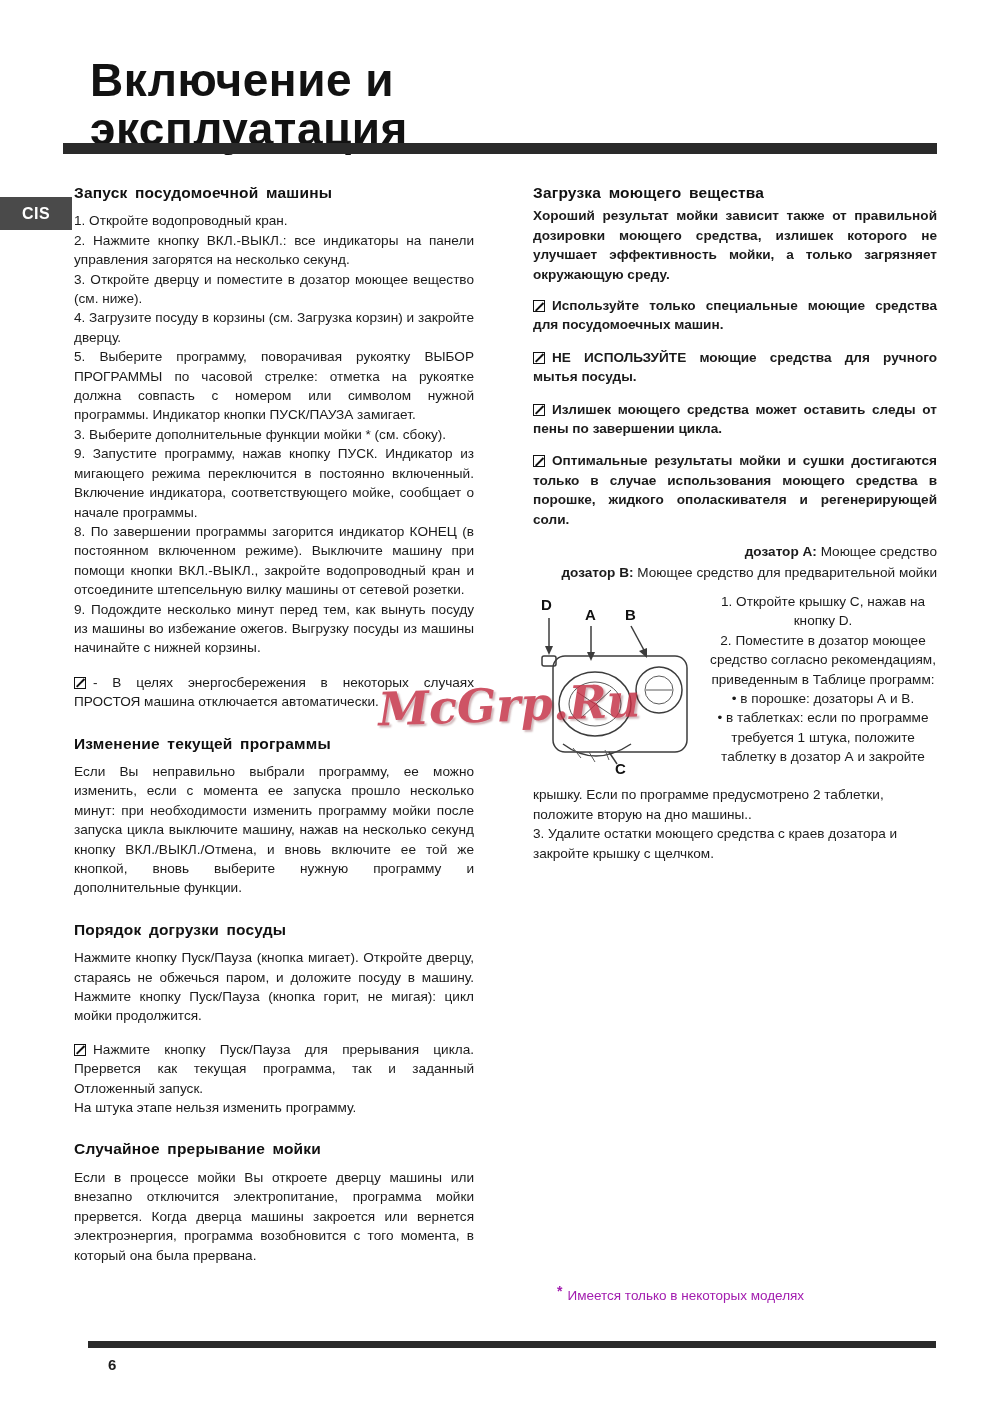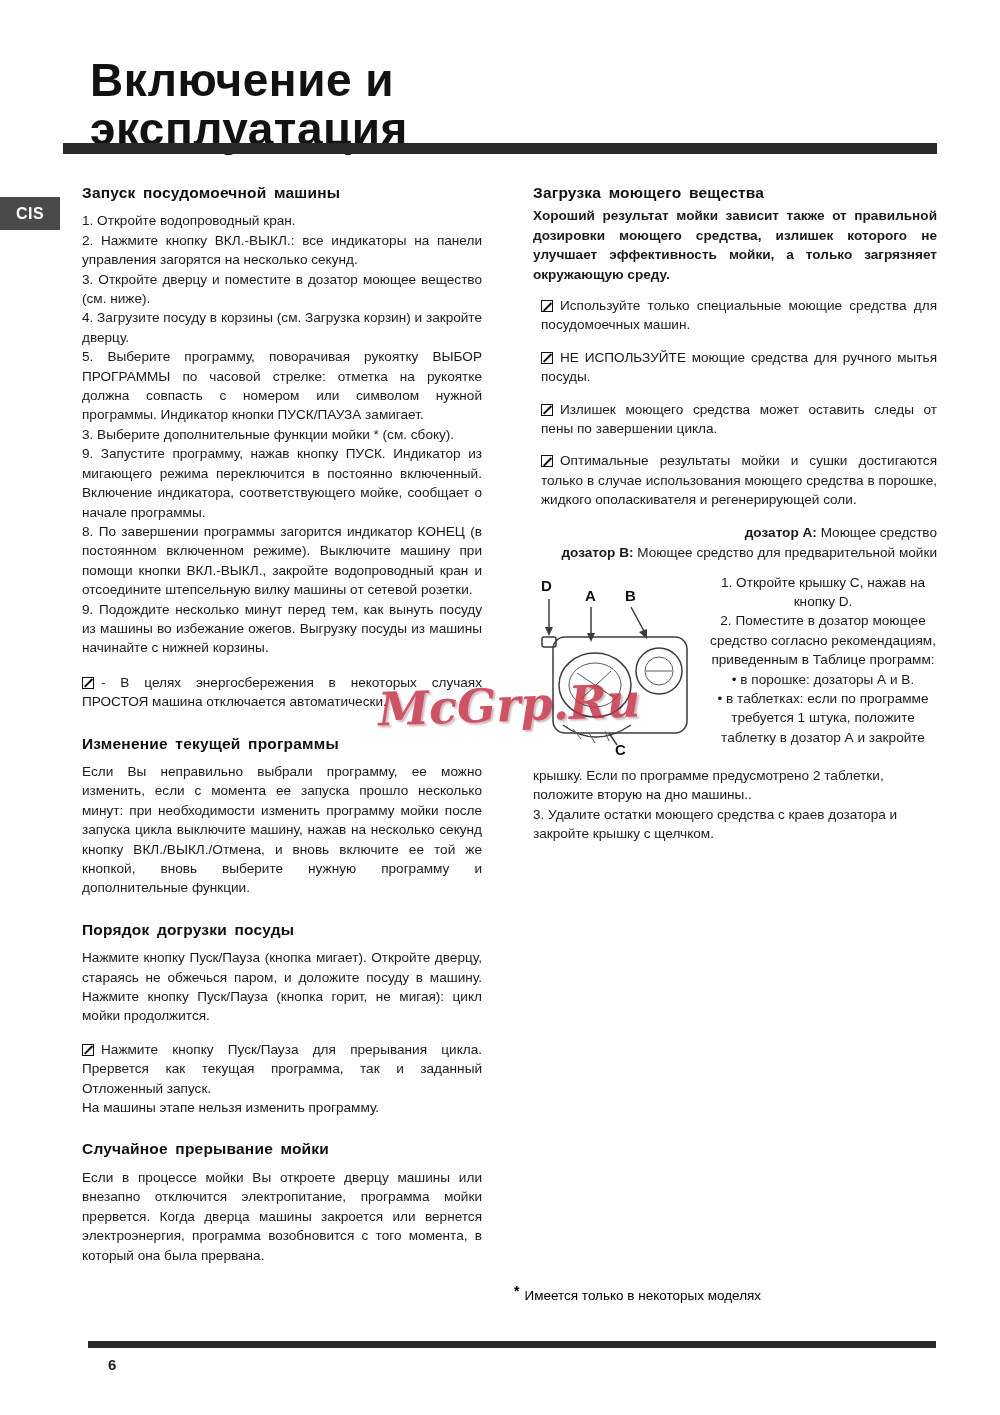--- a/index.html
+++ b/index.html
@@ -8,60 +8,60 @@
     position:relative; width:1000px; height:1415px; background:#fff;
     font-family:"Liberation Sans", sans-serif; color:#1b1b1b; overflow:hidden;
   }
   .doc-title {
     position:absolute; left:90px; top:24px;
     font-size:46px; font-weight:700; line-height:49px; color:#121212; letter-spacing:0.5px;margin-top:32px;
   }
   .rule-top { position:absolute; left:63px; top:143px; width:874px; height:11px; background:#2a2a2a; }
   .rule-bottom { position:absolute; left:88px; top:1341px; width:848px; height:7px; background:#2a2a2a; }
   .cis {
-    position:absolute; left:0; top:197px; width:60px; height:33px; background:#4a4a4a;
+    position:absolute; left:0; top:197px; width:72px; height:33px; background:#4a4a4a;
     color:#fff; font-size:16px; font-weight:700; letter-spacing:0.5px;
     display:flex; align-items:center; justify-content:center;
   }
   .page-num { position:absolute; left:108px; top:1356px; font-size:15px; font-weight:700; }
 
   .col { position:absolute; top:183px; font-size:13.6px; line-height:19.4px; text-align:justify; }
-  .col-left  { left:82px;  width:400px; }
+  .col-left  { left:74px;  width:400px; }
   .col-right { left:533px; width:404px; }
 
   h3.sec { font-size:15.5px; font-weight:700; word-spacing:3px; letter-spacing:0.2px;
            margin:0 0 9px 0; text-align:left; color:#111; }
   h3.mt { margin-top:22px; }
 
   p.step, p.body { margin:0; }
   p.body { margin-bottom:2px; }
   .bold { font-weight:700; }
 
   p.warn { font-weight:400; margin:15px 0 15px 0; }
-  p.warn-r { font-weight:400; margin:0 0 13px 8px; }
+  p.warn-r { font-weight:700; margin:0 0 13px 0; }
   p.note { margin:14px 0 0 0; }
   p.note2 { margin:0 0 2px 0; }
 
   .warn-icon {
     display:inline-block; width:12px; height:12px; border:1.7px solid #111;
     margin-right:7px; vertical-align:-2px; position:relative; flex:none;
   }
   .warn-icon::after {
     content:""; position:absolute; left:0px; top:4.5px; width:11px; height:1.8px;
     background:#111; transform:rotate(-45deg);
   }
 
   p.disp { margin:1px 0; text-align:right; }
 
   .diagram-row { display:flex; margin-top:10px; }
   .diagram-box { width:172px; flex:none; }
   .diagram-steps { flex:1; white-space:pre-line; text-align:center; padding-left:4px; }
   .cont { white-space:pre-line; text-align:left; margin-top:4px; }
 
-  .footnote { position:absolute; left:514px; top:1283px; font-size:13.5px; color:#000000; }
+  .footnote { position:absolute; left:557px; top:1283px; font-size:13.5px; color:#a21caf; }
   .footnote .star { font-size:14px; vertical-align:4px; margin-right:5px; font-weight:700; }
 
   .watermark {
     position:absolute; left:378px; top:678px; z-index:6; pointer-events:none;
     font-family:"DejaVu Serif", serif; font-style:italic; font-weight:700;
     font-size:46px; color:#c42f44; opacity:0.82; transform:rotate(-2deg);
     text-shadow:2px 2px 2px rgba(90,0,15,0.35);
   }
 
   svg .ln { stroke:#3c3c3c; stroke-width:1.5; fill:none; }
@@ -99,21 +99,21 @@
 
     <h3 class="sec mt">Изменение текущей программы</h3>
     <p class="body">Если Вы неправильно выбрали программу, ее можно изменить, если с момента ее запуска прошло несколько минут: при необходимости изменить программу мойки после запуска цикла выключите машину, нажав на несколько секунд кнопку ВКЛ./ВЫКЛ./Отмена, и вновь включите ее той же кнопкой, вновь выберите нужную программу и дополнительные функции.</p>
 
     <h3 class="sec mt">Порядок догрузки посуды</h3>
     <p class="body">Нажмите кнопку Пуск/Пауза (кнопка мигает). Откройте дверцу, стараясь не обжечься паром, и доложите посуду в машину. Нажмите кнопку Пуск/Пауза (кнопка горит, не мигая): цикл мойки продолжится.</p>
 
     <p class="note">
       <span class="warn-icon"></span><span>Нажмите кнопку Пуск/Пауза для прерывания цикла. Прервется как текущая программа, так и заданный Отложенный запуск.</span>
     </p>
-    <p class="note2">На машины этапе нельзя изменить программу.</p>
+    <p class="note2">На штука этапе нельзя изменить программу.</p>
 
     <h3 class="sec mt">Случайное прерывание мойки</h3>
     <p class="body">Если в процессе мойки Вы откроете дверцу машины или внезапно отключится электропитание, программа мойки прервется. Когда дверца машины закроется или вернется электроэнергия, программа возобновится с того момента, в который она была прервана.</p>
   </div>
 
   <div class="col col-right">
     <h3 class="sec" style="margin-bottom:4px;">Загрузка моющего вещества</h3>
     <p class="body bold" style="margin-bottom:12px;">Хороший результат мойки зависит также от правильной дозировки моющего средства, излишек которого не улучшает эффективность мойки, а только загрязняет окружающую среду.</p>
 
     <p class="warn-r">

